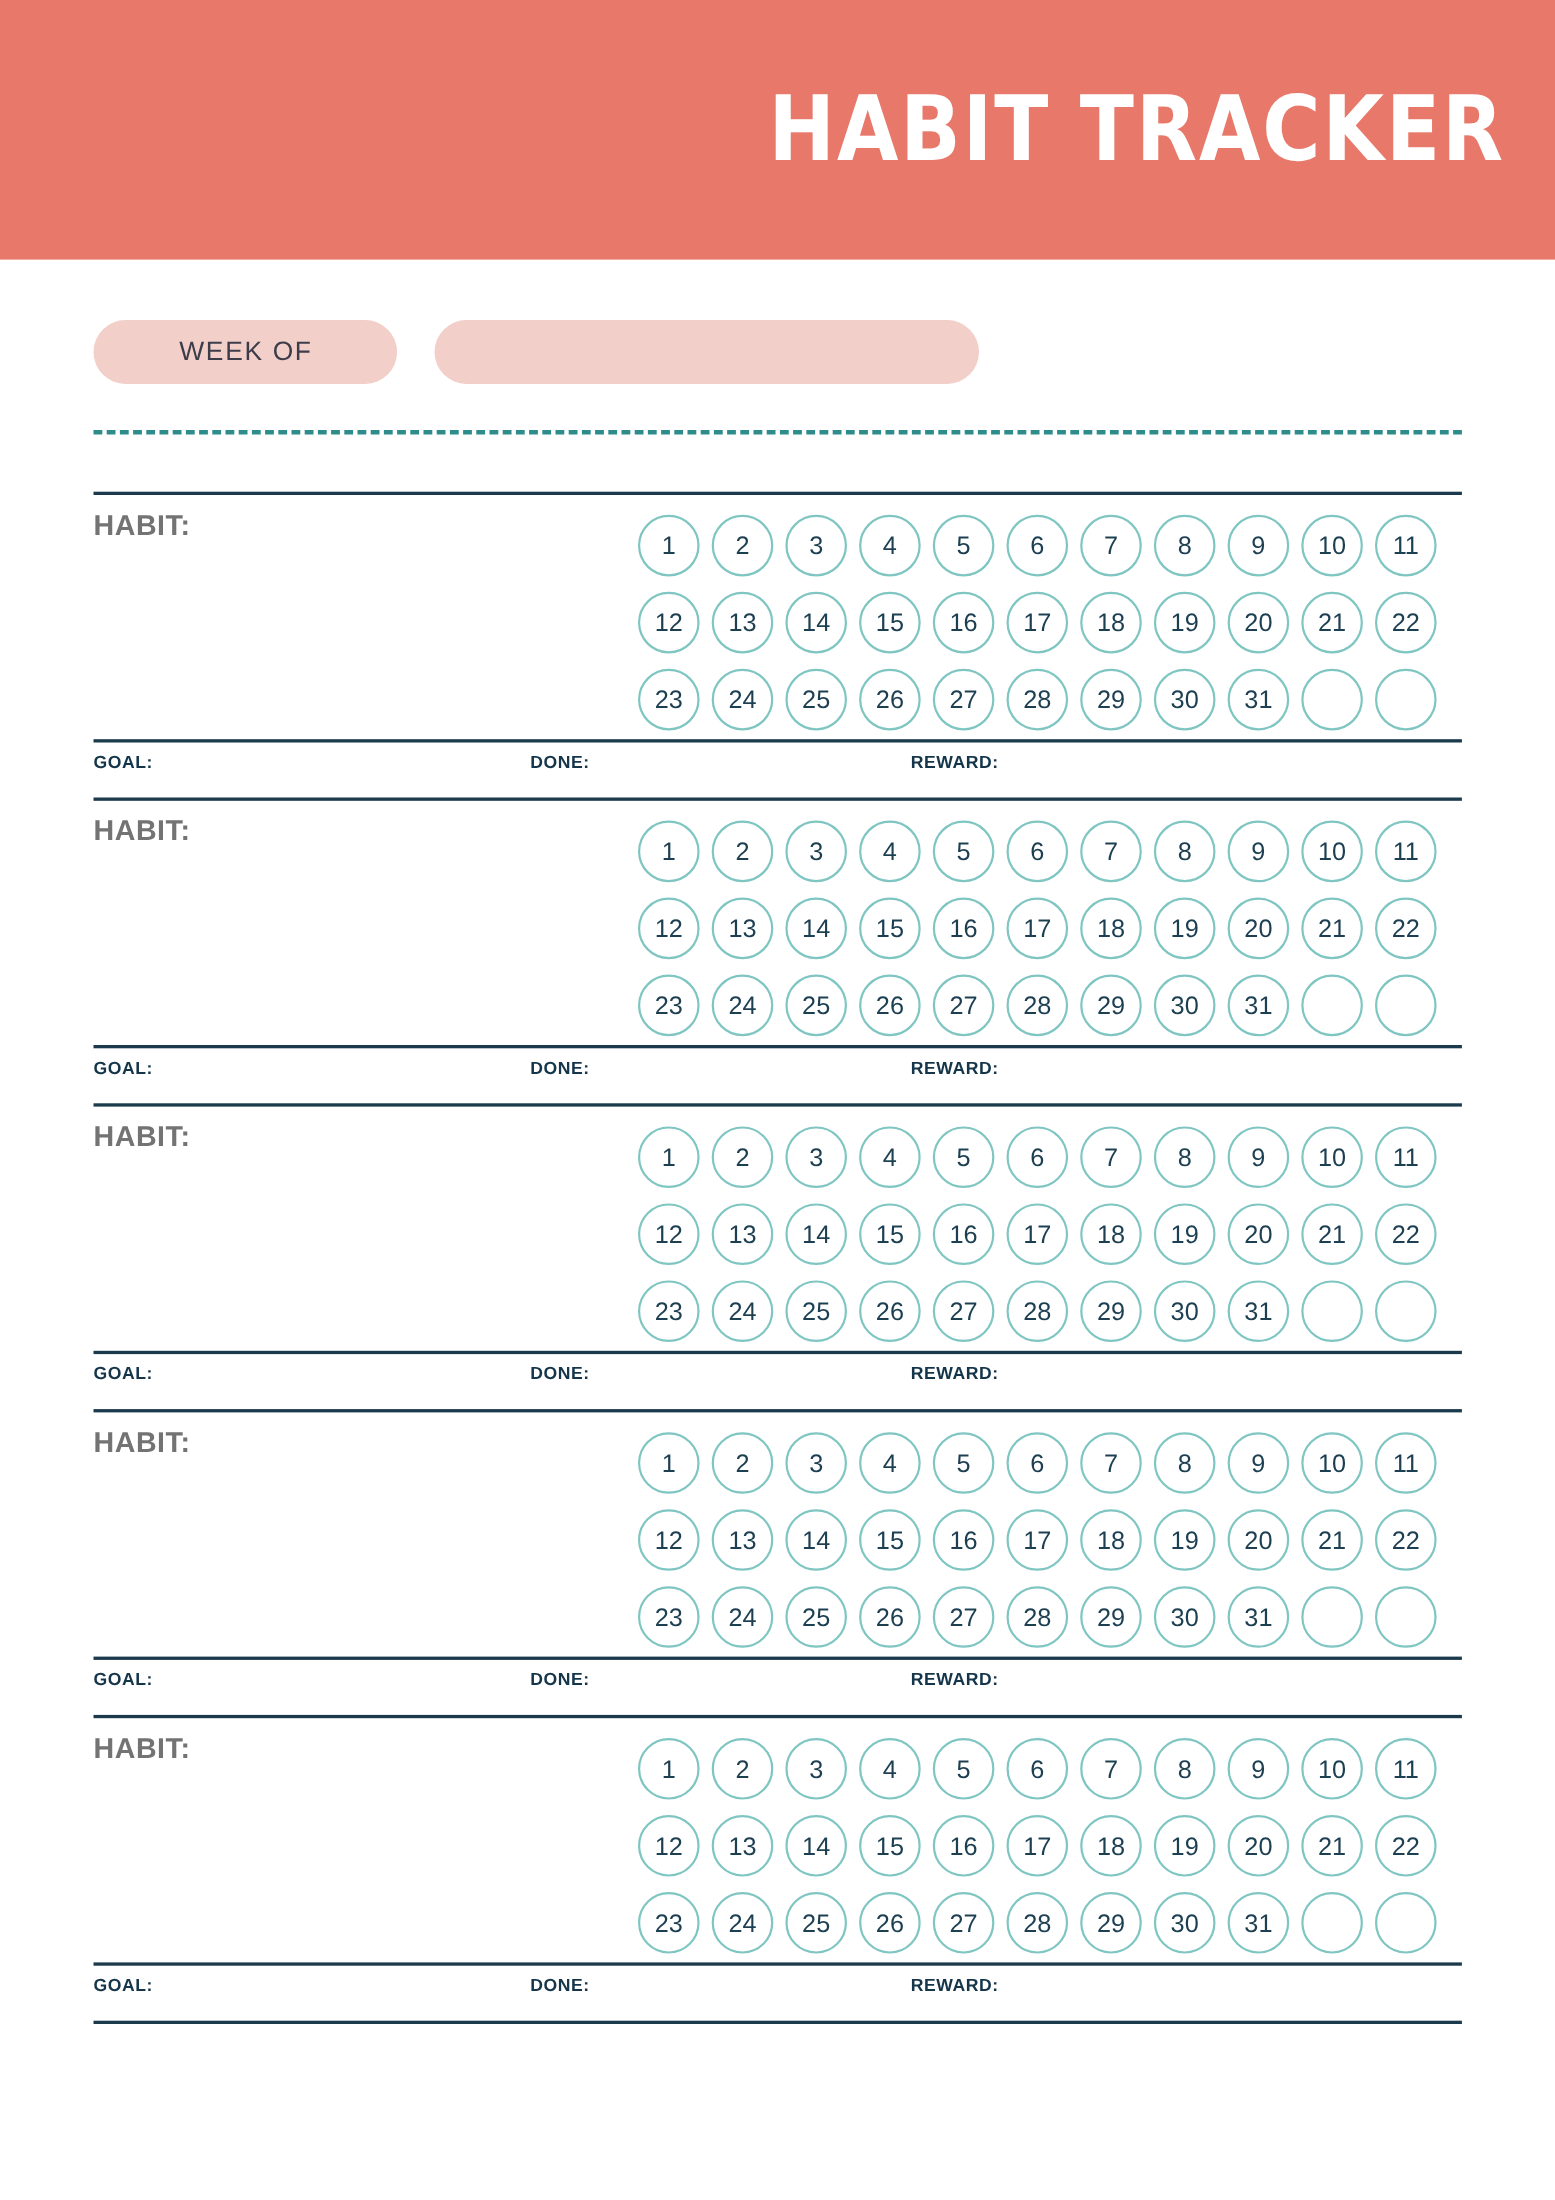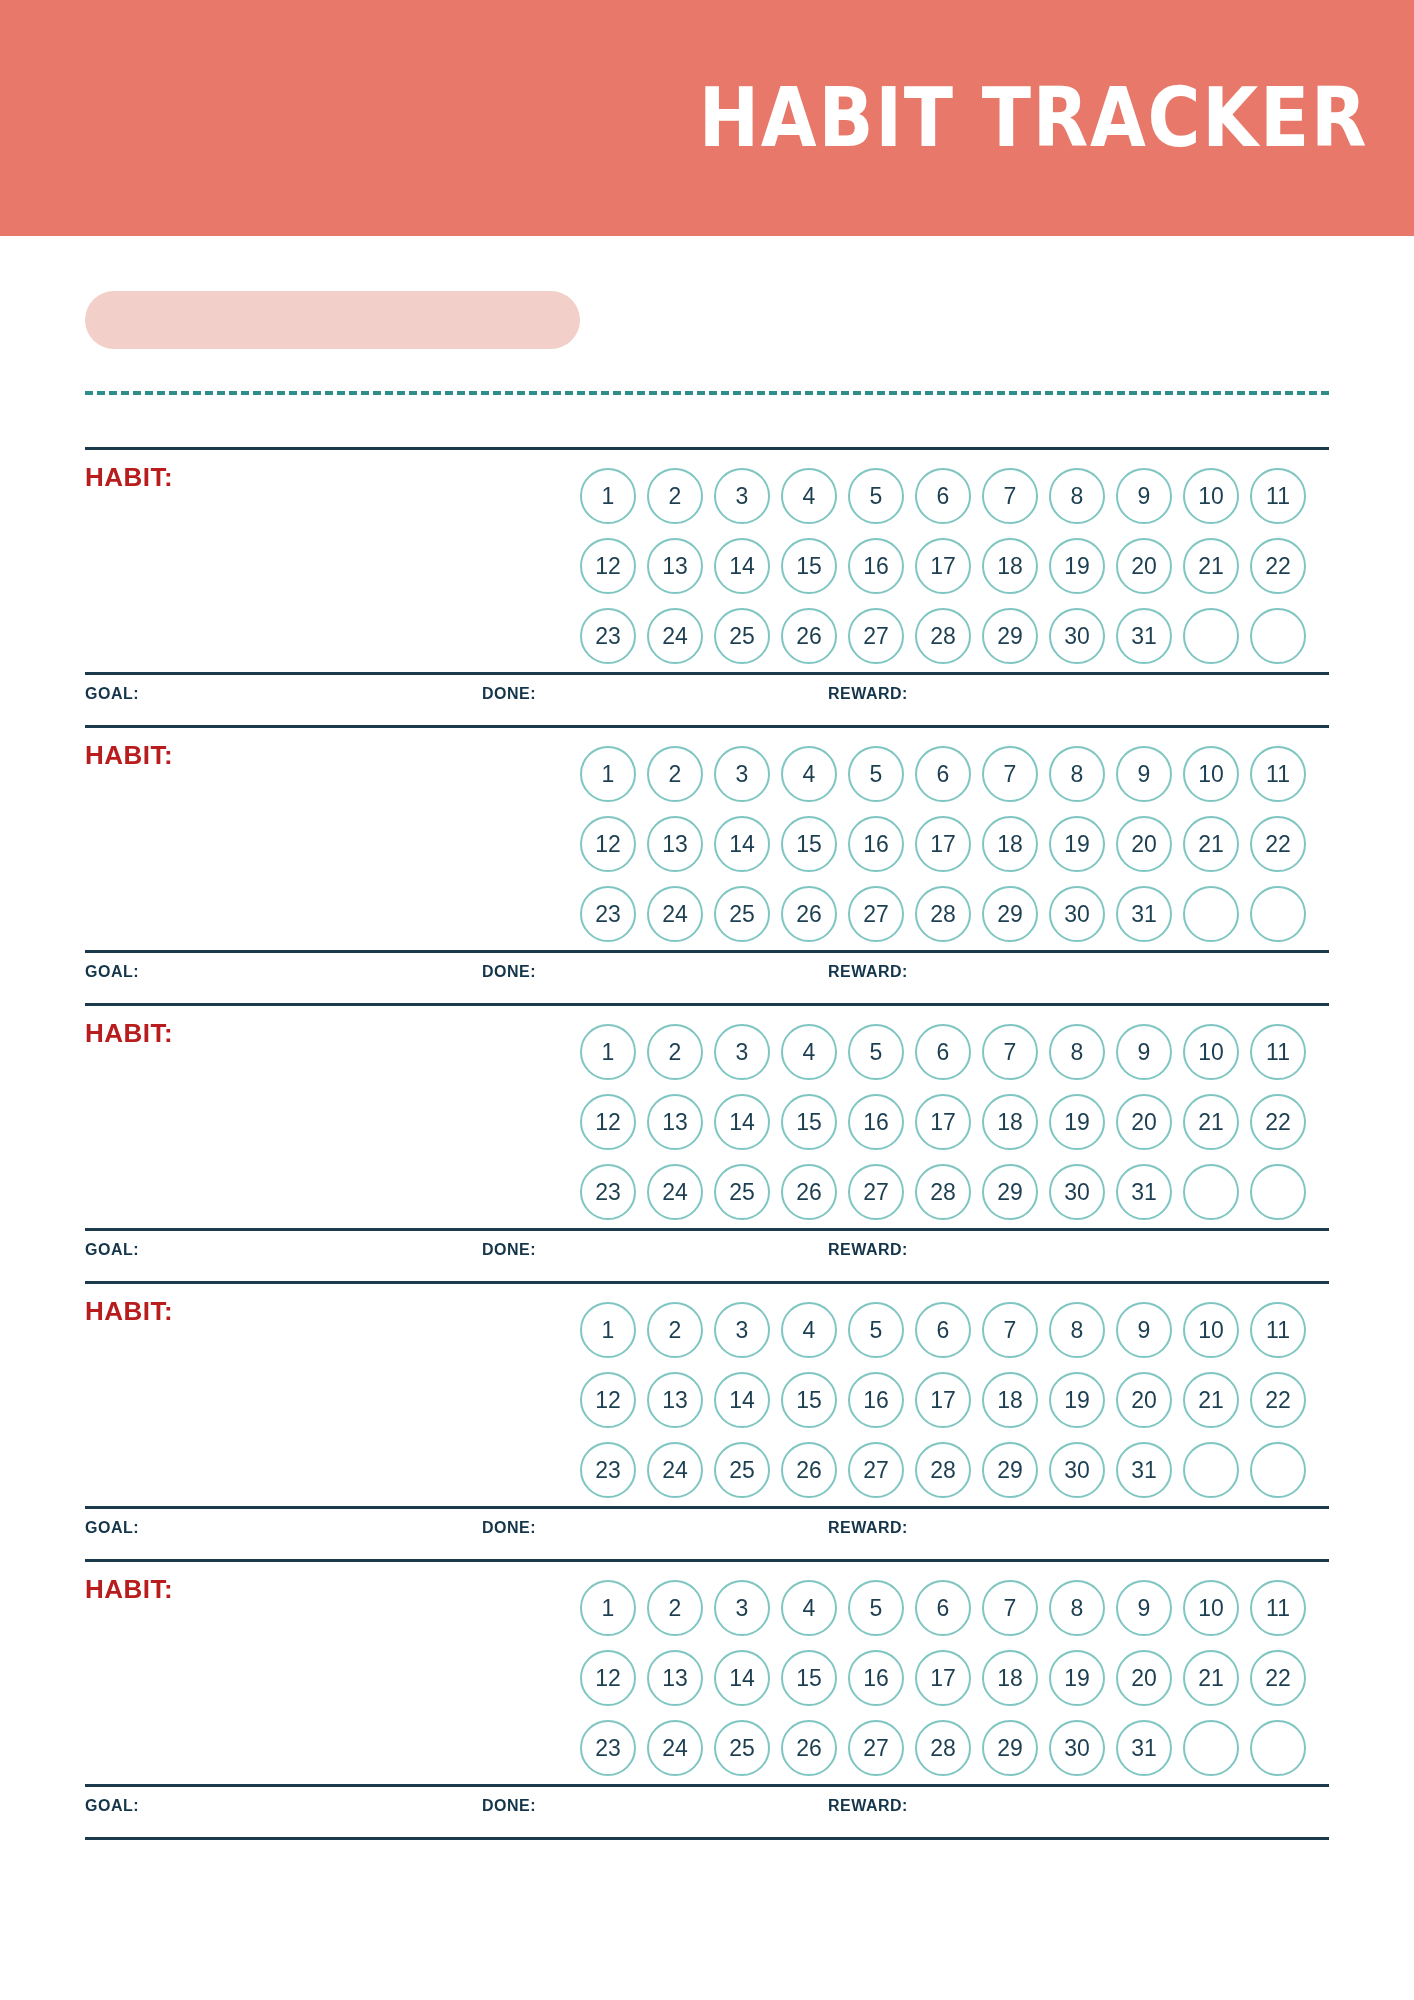--- a/index.html
+++ b/index.html
@@ -85,21 +85,21 @@
 
   .habit-line {
     position: relative;
     margin: 0 85px;
     height: 222px;
   }
   .habit-label {
     position: absolute;
     left: 0;
     top: 12px;
-    color: #b91c1c;
+    color: #737373;
     font-size: 26px;
     font-weight: 700;
     letter-spacing: .5px;
   }
 
   .circles {
     position: absolute;
     left: 495px;
     top: 18px;
     width: 745px;
@@ -144,20 +144,23 @@
 </head>
 <body>
 
 <div class="page">
 
   <div class="banner">
     <div class="banner-title">HABIT TRACKER</div>
   </div>
 
   <div class="weekrow">
+    <div class="week-pill">
+      <span>WEEK OF</span>
+    </div>
     <div class="week-blank"></div>
   </div>
 
   <div class="dashed"></div>
 
   <div class="blocks">
       <div class="block">
         <div class="rule"></div>
         <div class="habit-line">
           <div class="habit-label">HABIT:</div>

